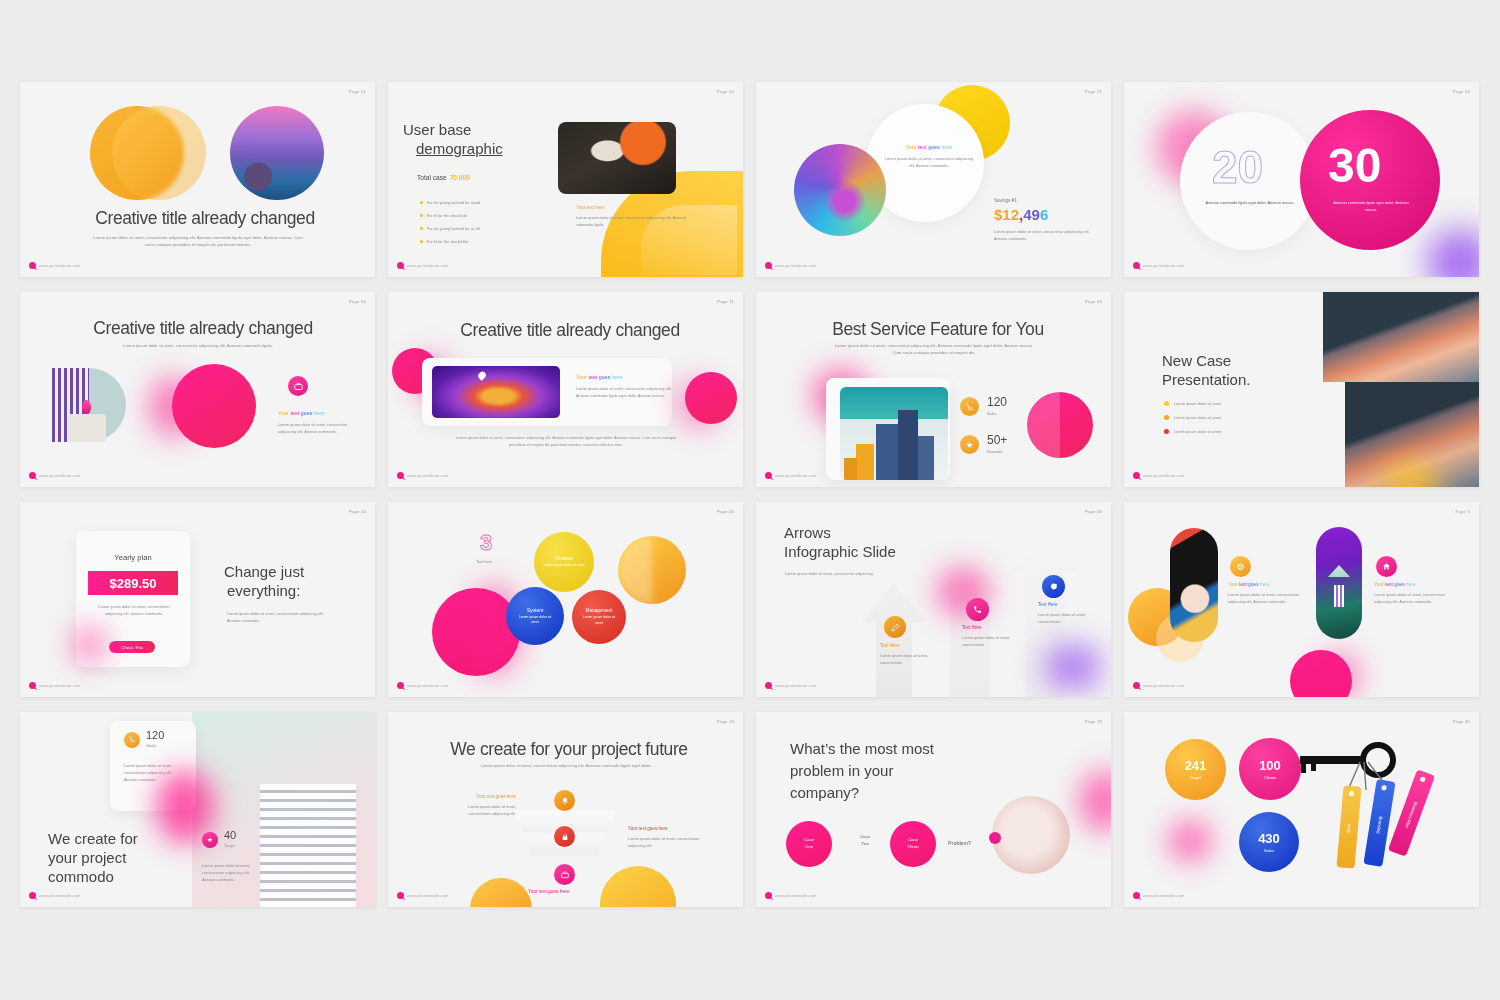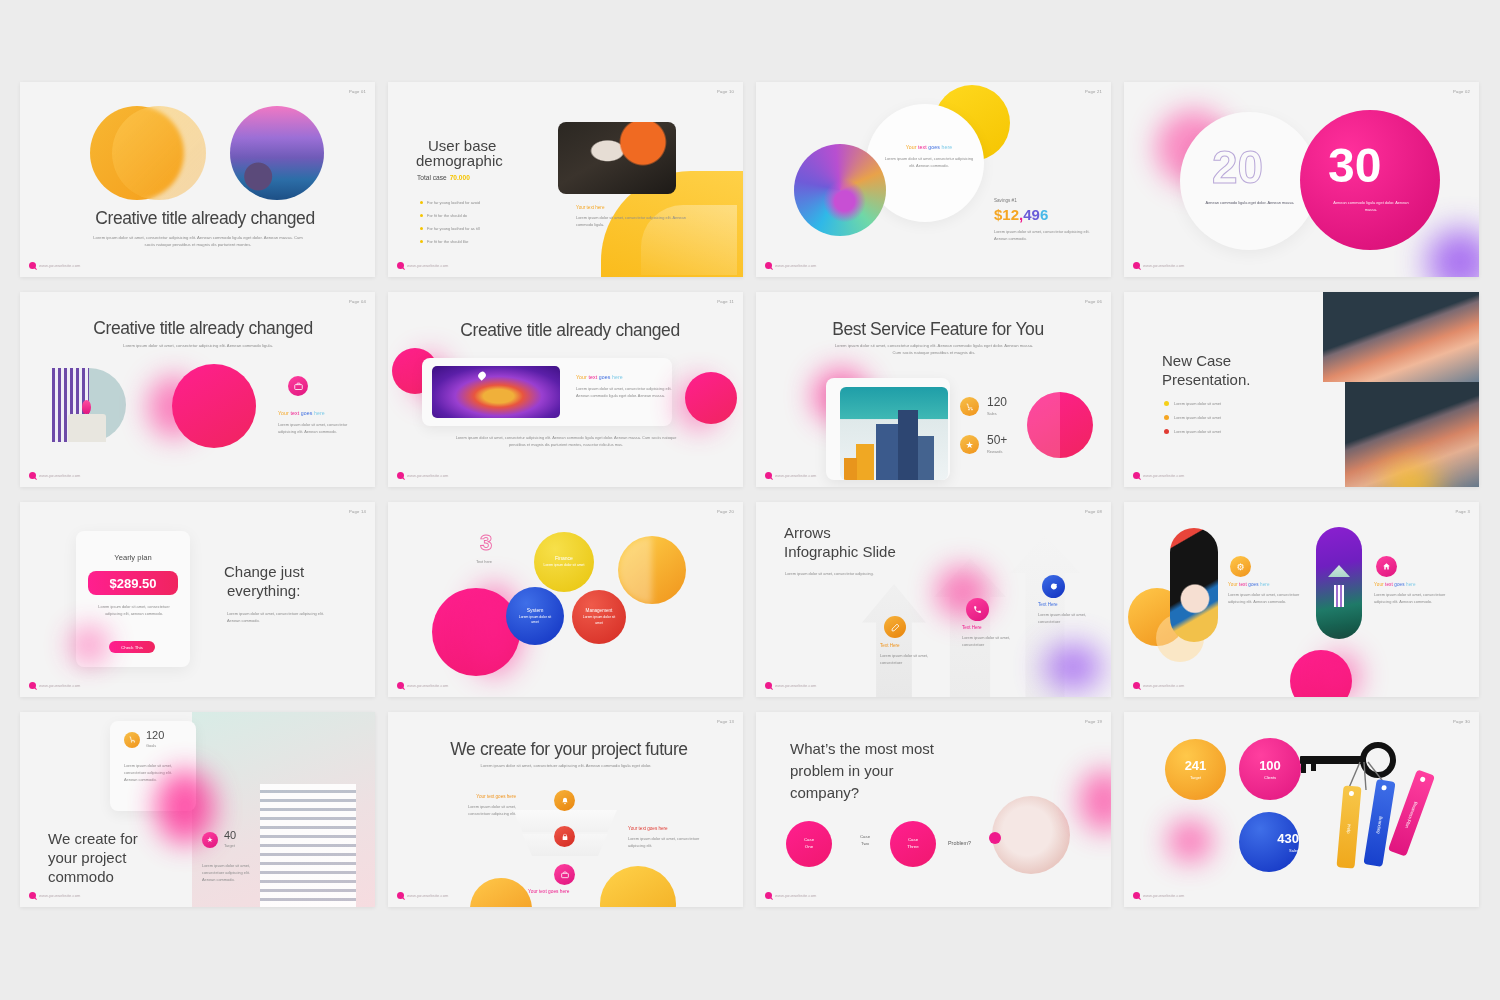--- a/index.html
+++ b/index.html
@@ -87,22 +87,22 @@
     <div class="foot">
       <span class="fico"></span>
       <span class="ftxt">www.yourwebsite.com</span>
     </div>
   </div>
 
   <div class="slide">
     <div class="pg">Page 10</div>
     <div style="position:absolute;right:-26px;bottom:-34px;width:168px;height:140px;border-radius:90px 0 0 0;background:linear-gradient(200deg,#ffd24a,#f9b713);"></div>
     <div style="position:absolute;right:6px;bottom:2px;width:96px;height:70px;border-radius:42px 0 0 0;background:linear-gradient(200deg,rgba(255,255,255,.35),rgba(255,255,255,.05));"></div>
-    <h1 class="h2" style="position:absolute;left:40px;top:39px;margin-top:16px;">User base</h1>
-    <h1 class="h2" style="position:absolute;left:28px;top:70px;">demographic</h1>
+    <h1 class="h2" style="position:absolute;left:15px;top:39px;">User base</h1>
+    <h1 class="h2" style="position:absolute;left:28px;top:58px;text-decoration:underline;">demographic</h1>
     <div style="position:absolute;left:29px;top:92px;display:flex;gap:3px;align-items:baseline;">
       <span style="font-size:6.6px;color:#4a4a4a;">Total case</span>
       <span style="font-size:6.6px;color:#f5c400;font-weight:bold;">70.000</span>
     </div>
     <div style="position:absolute;left:32px;top:117px;">
       <div style="display:flex;gap:4px;align-items:center;margin-bottom:6px;">
         <span style="width:3px;height:3px;border-radius:50%;background:#f5c400;flex:none;"></span>
         <span class="tiny">For far young loathed for avoid</span>
       </div>
       <div style="display:flex;gap:4px;align-items:center;margin-bottom:6px;">
@@ -290,21 +290,21 @@
     <div class="foot">
       <span class="fico"></span>
       <span class="ftxt">www.yourwebsite.com</span>
     </div>
   </div>
 
   <div class="slide">
     <div class="pg">Page 14</div>
     <div style="position:absolute;left:56px;top:29px;width:114px;height:136px;background:#fafafa;border-radius:8px;box-shadow:0 4px 16px rgba(0,0,0,.06);"></div>
     <div style="position:absolute;left:56px;top:51px;width:114px;text-align:center;font-size:7.6px;color:#4a4a4a;">Yearly plan</div>
-    <div style="position:absolute;left:68px;top:69px;width:90px;height:24px;border-radius:8px;background:linear-gradient(90deg,#ff1f8f,#f0245f);display:flex;align-items:center;justify-content:center;">
+    <div style="position:absolute;left:68px;top:69px;width:90px;height:24px;border-radius:0;background:linear-gradient(90deg,#ff1f8f,#f0245f);display:flex;align-items:center;justify-content:center;">
       <span style="color:#fff;font-size:13px;font-weight:bold;">$289.50</span>
     </div>
     <div class="tiny" style="position:absolute;left:72px;top:101px;width:84px;text-align:center;">Lorem ipsum dolor sit amet, consectetuer adipiscing elit, aenean commodo.</div>
     <div style="position:absolute;left:89px;top:139px;width:46px;height:12px;border-radius:6px;background:linear-gradient(90deg,#ff1f8f,#f0245f);display:flex;align-items:center;justify-content:center;">
       <span style="color:#fff;font-size:4.4px;">Check This</span>
     </div>
     <div class="blurpink" style="left:50px;top:124px;width:38px;height:38px;opacity:.45;"></div>
     <div class="h2" style="position:absolute;left:204px;top:61px;">Change just</div>
     <div class="h2" style="position:absolute;left:207px;top:80px;">everything:</div>
     <div class="tiny" style="position:absolute;left:207px;top:108px;width:98px;">Lorem ipsum dolor sit amet, consectetuer adipiscing elit. Aenean commodo.</div>
@@ -529,21 +529,21 @@
   <div class="slide">
     <div class="pg">Page 30</div>
     <div class="circ" style="left:41px;top:27px;width:61px;height:61px;background:radial-gradient(circle at 35% 28%,#ffc84a,#f0941c);display:flex;flex-direction:column;align-items:center;justify-content:center;">
       <span style="color:#fff;font-size:13px;font-weight:bold;line-height:1;">241</span>
       <span style="color:#fff;font-size:4px;margin-top:3px;">Target</span>
     </div>
     <div class="circ" style="left:115px;top:26px;width:62px;height:62px;background:radial-gradient(circle at 35% 28%,#ff3f9f,#e0157f);display:flex;flex-direction:column;align-items:center;justify-content:center;">
       <span style="color:#fff;font-size:13px;font-weight:bold;line-height:1;">100</span>
       <span style="color:#fff;font-size:4px;margin-top:3px;">Clients</span>
     </div>
-    <div class="circ" style="left:115px;top:100px;width:60px;height:60px;background:radial-gradient(circle at 35% 28%,#3f6fe8,#1030c0);display:flex;flex-direction:column;align-items:flex-end;justify-content:center;">
+    <div class="circ" style="left:115px;top:100px;width:60px;height:60px;background:radial-gradient(circle at 35% 28%,#3f6fe8,#1030c0);display:flex;flex-direction:column;align-items:center;justify-content:center;">
       <span style="color:#fff;font-size:13px;font-weight:bold;line-height:1;">430</span>
       <span style="color:#fff;font-size:4px;margin-top:3px;">Sales</span>
     </div>
     <div class="blurpink" style="left:44px;top:108px;width:44px;height:42px;opacity:.6;"></div>
 
     <svg style="position:absolute;left:168px;top:28px;" width="112" height="48" viewBox="0 0 112 48">
       <circle cx="86" cy="20" r="15" fill="none" stroke="#111" stroke-width="6"></circle>
       <rect x="8" y="16" width="66" height="8" fill="#111" rx="1"></rect>
       <rect x="9" y="24" width="5" height="9" fill="#111"></rect>
       <rect x="19" y="24" width="5" height="7" fill="#111"></rect>

